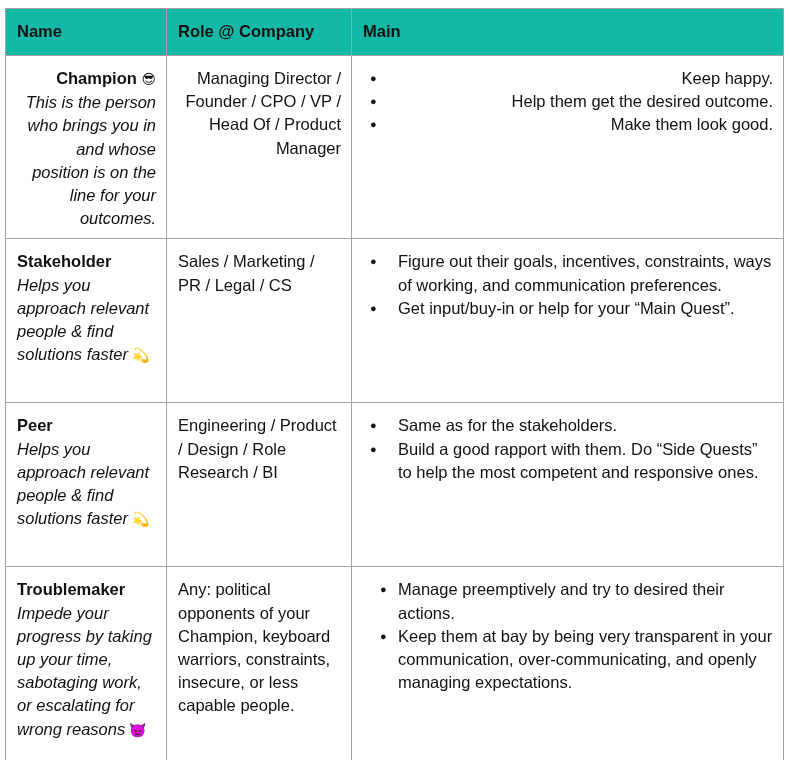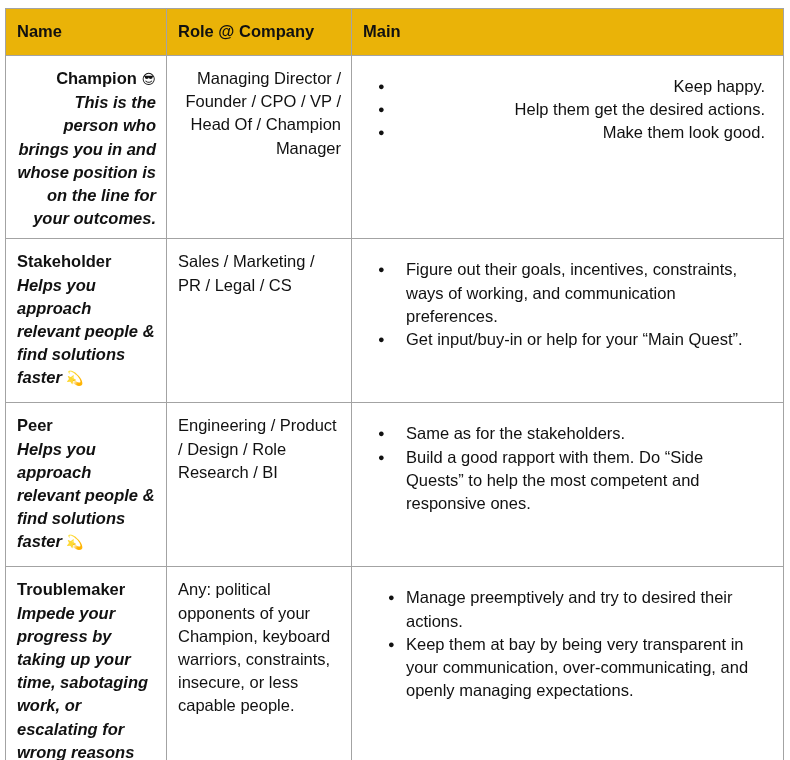--- a/index.html
+++ b/index.html
@@ -25,21 +25,21 @@
     }
     .table td, .table th {
       border: 1.5px solid #a3a3a3;
       vertical-align: top;
       text-align: left;
       padding: 0;
       font-size: 16.5px;
       line-height: 23.2px;
     }
     .table th {
-      background: #eab308;
+      background: #14b8a6;
       font-weight: bold;
       height: 46px;
       vertical-align: middle;
       padding-left: 11px;
       font-size: 16.5px;
     }
     .col-name { width: 161px; }
     .col-role { width: 185px; }
     .col-tips { width: auto; }
 
@@ -52,32 +52,31 @@
     .row-3 td { height: 163px; }
     .row-4 td { height: 208px; }
 
     .persona-title {
       font-weight: bold;
       display: block;
     }
     .persona-desc {
       font-style: italic;
       display: block;
-      font-weight: bold;
     }
     .emoji {
       font-style: normal;
       font-size: 14px;
     }
     .role-text {
       display: block;
     }
     ul.tips {
       list-style: none;
-      margin: 8px;
+      margin: 0;
       padding: 0;
     }
     ul.tips li {
       position: relative;
       padding-left: 35px;
     }
     ul.tips li::before {
       content: "\25CF";
       position: absolute;
       left: 7px;
@@ -111,28 +110,28 @@
 
     <tr class="row-1">
       <td>
         <div class="cell">
           <span class="persona-title"><span>Champion</span> <span class="emoji">😎</span></span>
           <span class="persona-desc">This is the person who brings you in and whose position is on the line for your outcomes.</span>
         </div>
       </td>
       <td>
         <div class="cell">
-          <span class="role-text">Managing Director / Founder / CPO / VP / Head Of / Champion Manager</span>
+          <span class="role-text">Managing Director / Founder / CPO / VP / Head Of / Product Manager</span>
         </div>
       </td>
       <td>
         <div class="tips-cell">
           <ul class="tips">
             <li>Keep happy.</li>
-            <li>Help them get the desired actions.</li>
+            <li>Help them get the desired outcome.</li>
             <li>Make them look good.</li>
           </ul>
         </div>
       </td>
     </tr>
 
     <tr class="row-2">
       <td>
         <div class="cell">
           <span class="persona-title">Stakeholder</span>

